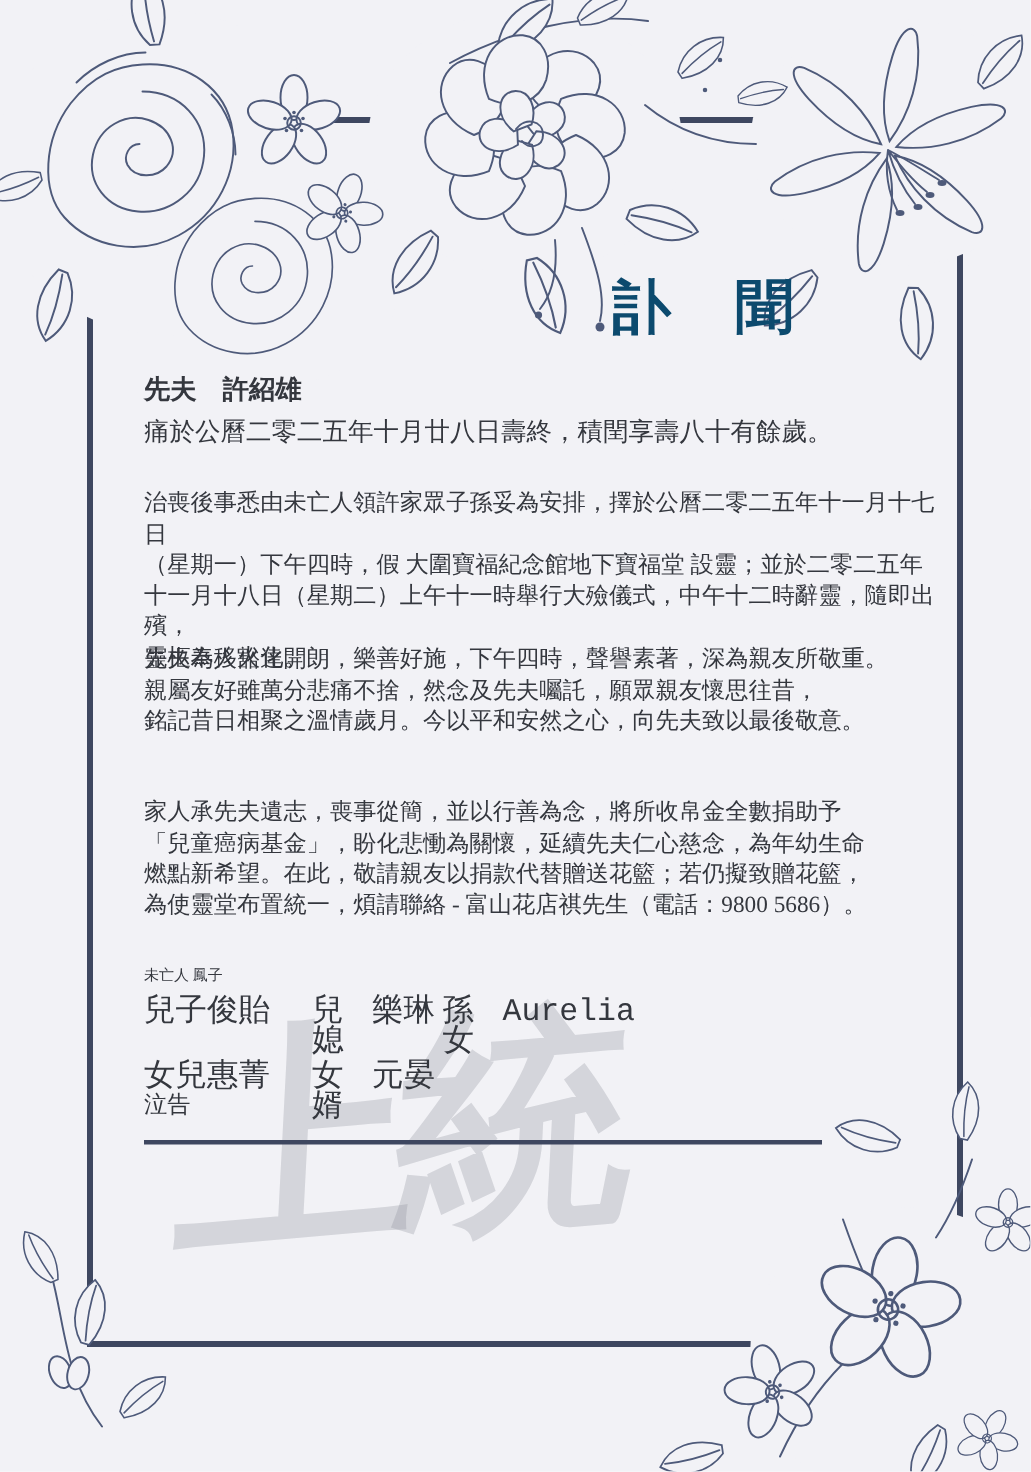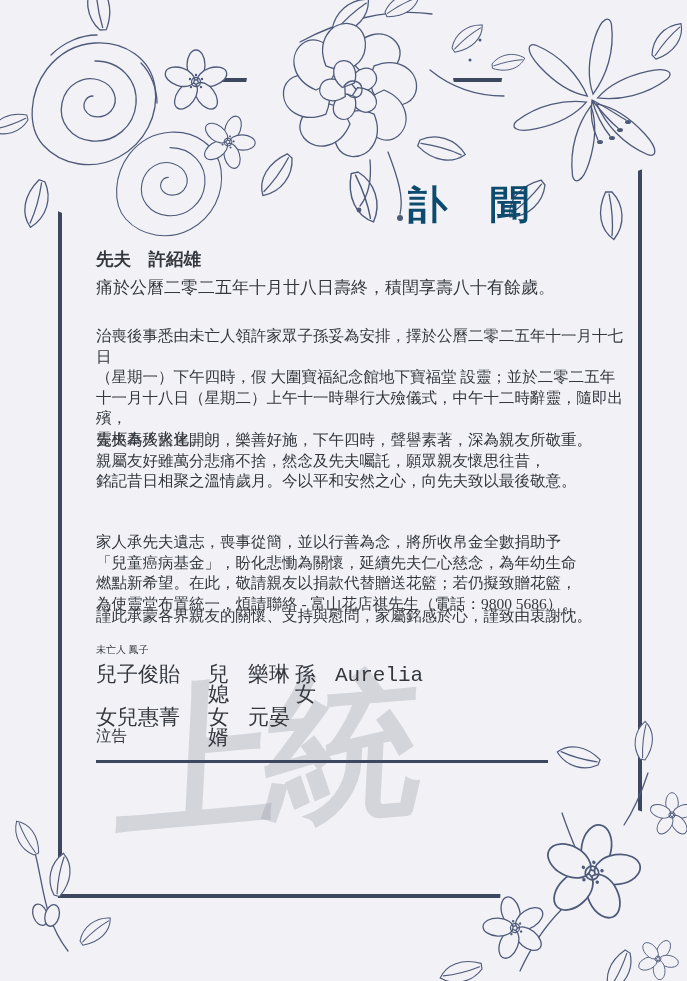--- a/index.html
+++ b/index.html
@@ -327,21 +327,20 @@
 （星期一）下午四時，假 大圍寶福紀念館地下寶福堂 設靈；並於二零二五年
 十一月十八日（星期二）上午十一時舉行大殮儀式，中午十二時辭靈，隨即出殯，
 靈柩奉移火化。</div>
   <div class="content-item para para-tribute">先夫為人豁達開朗，樂善好施，下午四時，聲譽素著，深為親友所敬重。
 親屬友好雖萬分悲痛不捨，然念及先夫囑託，願眾親友懷思往昔，
 銘記昔日相聚之溫情歲月。今以平和安然之心，向先夫致以最後敬意。</div>
   <div class="content-item para para-donations">家人承先夫遺志，喪事從簡，並以行善為念，將所收帛金全數捐助予
 「兒童癌病基金」，盼化悲慟為關懷，延續先夫仁心慈念，為年幼生命
 燃點新希望。在此，敬請親友以捐款代替贈送花籃；若仍擬致贈花籃，
 為使靈堂布置統一，煩請聯絡 - 富山花店祺先生（電話：9800 5686）。</div>
-  <div class="content-item para para-gratitude">謹此承蒙各界親友的關懷、支持與慰問，家屬銘感於心，謹致由衷謝忱。</div>
 
   <div class="content-item widow-line">未亡人 鳳子</div>
 
   <div class="content-item family-grid">
     <span>兒子</span>
     <span>俊貽</span>
     <span>兒媳</span>
     <span>樂琳</span>
     <span>孫女</span>
     <span>Aurelia</span>

